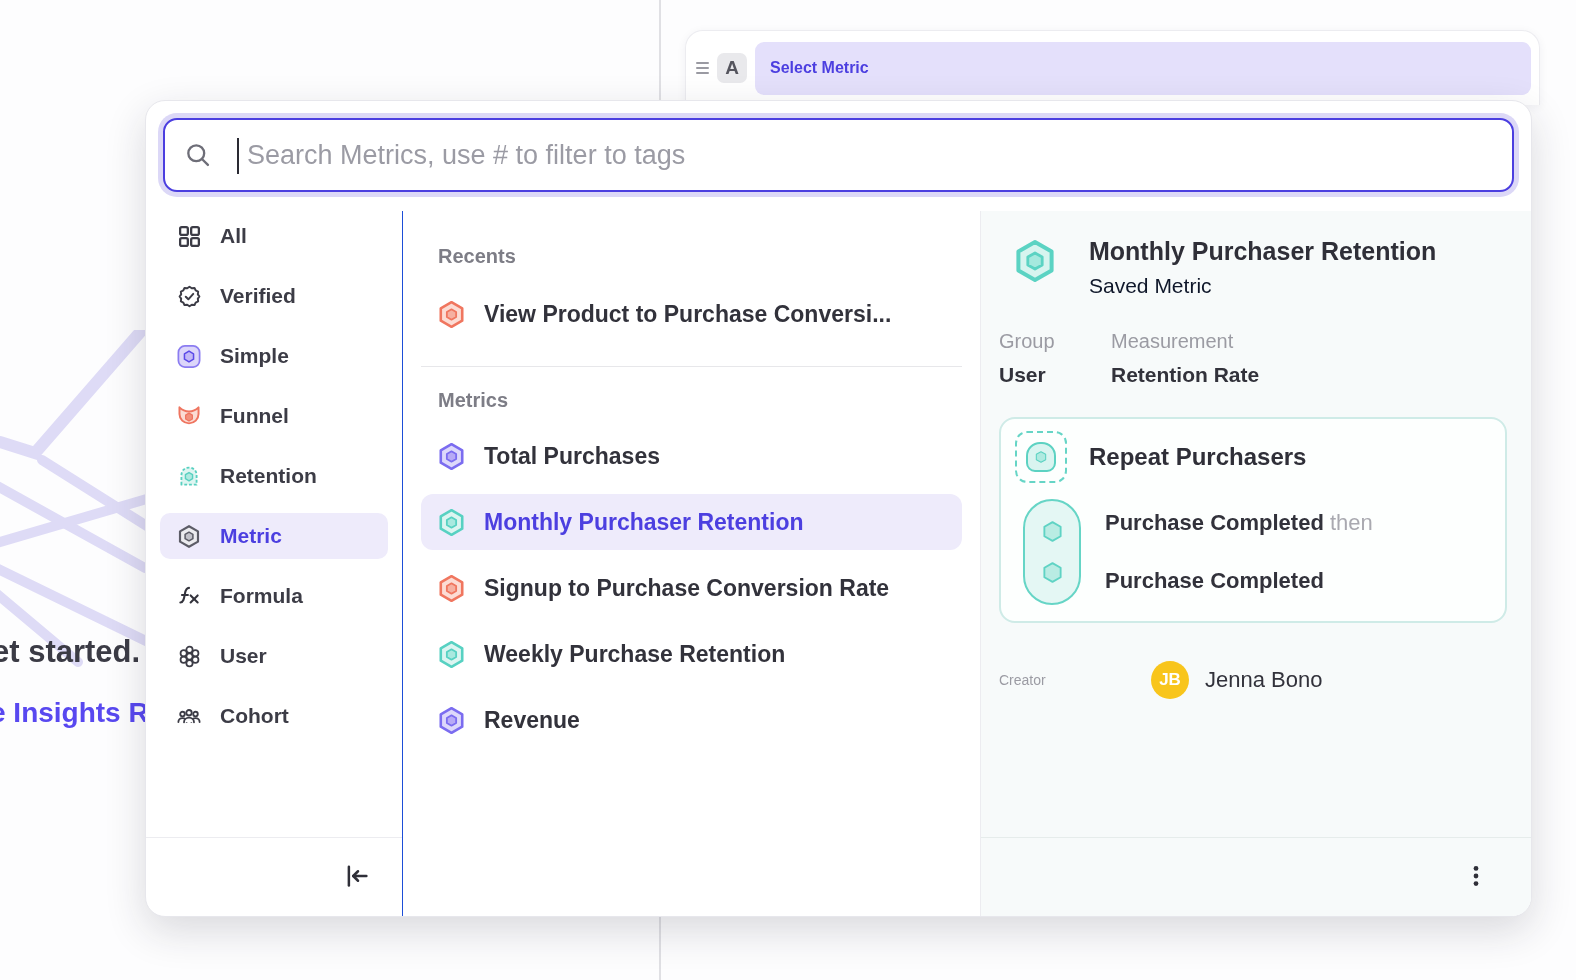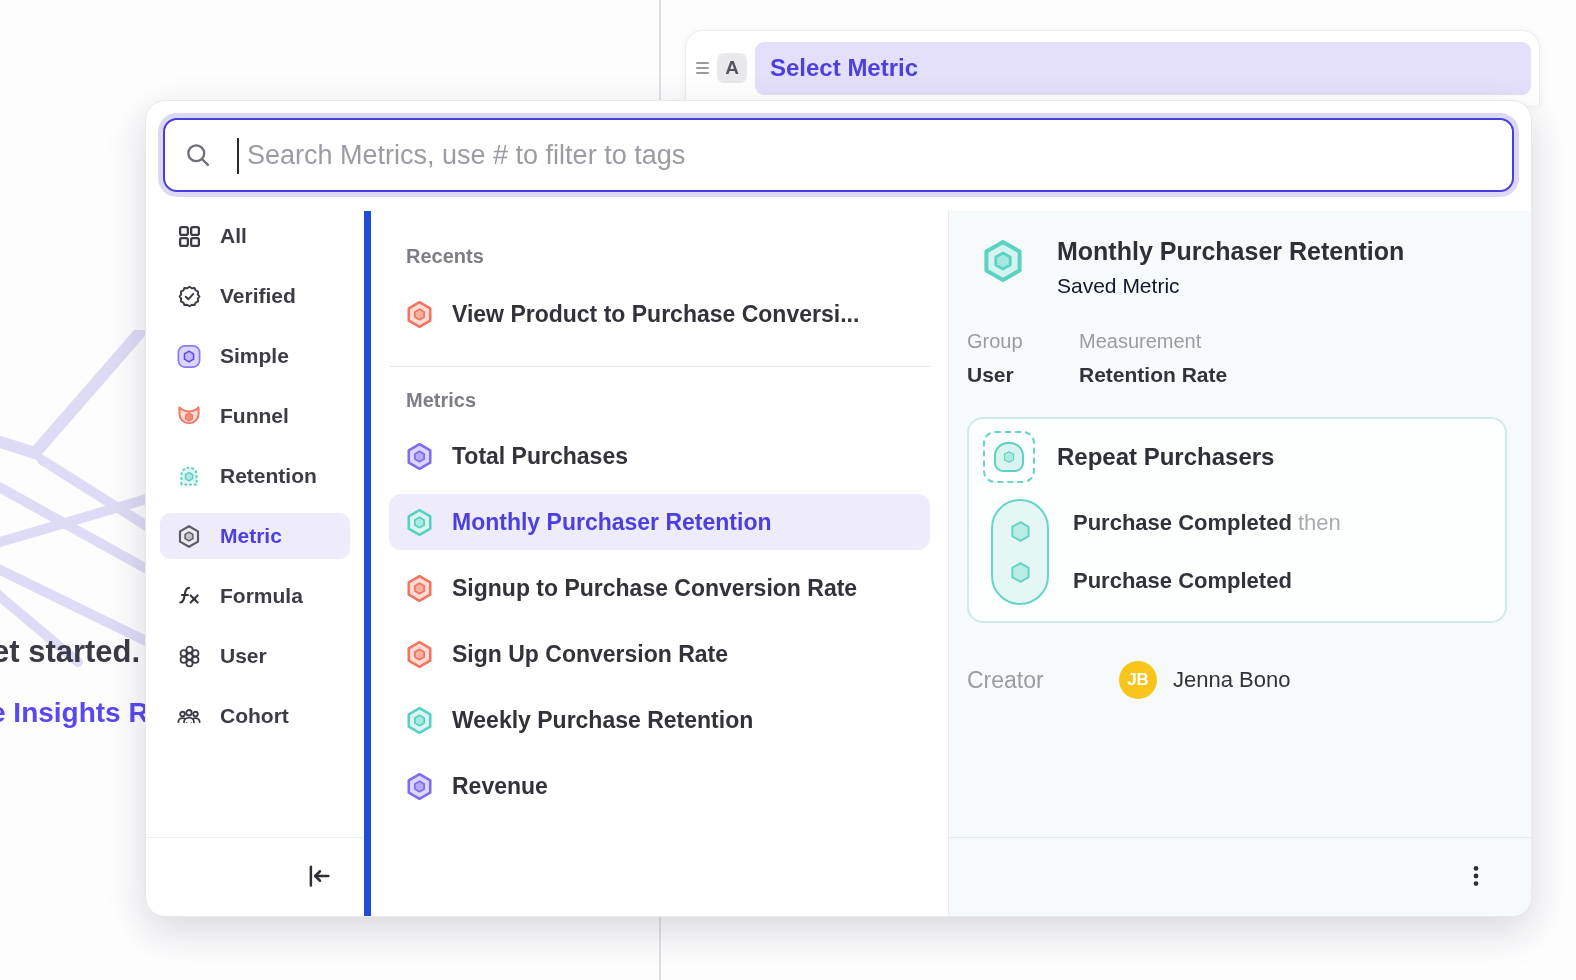--- a/index.html
+++ b/index.html
@@ -16,41 +16,41 @@
   
   .topbar-card { position:absolute; left:685px; top:30px; width:855px; height:75px;
     background:#ffffff; border:1px solid #ececf0; border-bottom:none; border-radius:18px 18px 0 0;
     display:flex; align-items:center; padding:0 8px 0 6px; box-shadow:0 2px 10px rgba(40,40,60,.06); }
   .drag { display:flex; flex-direction:column; gap:3px; margin:0 8px 0 4px; }
   .drag i { display:block; width:13px; height:2px; background:#9a9aa2; border-radius:1px; }
   .achip { width:30px; height:30px; border-radius:7px; background:#e9e9ec; color:#55555e;
     font-weight:700; font-size:19px; display:flex; align-items:center; justify-content:center; }
   .pill { flex:1; height:53px; margin-left:8px; background:#e4e0fb; border-radius:9px;
     display:flex; align-items:center; padding-left:15px; }
-  .pill span { color:#4c3fe0; font-size:24px; font-weight:700; }
+  .pill span { color:#4c3fe0; font-size:16px; font-weight:700; }
 
   
   .modal { position:absolute; left:145px; top:100px; width:1387px; height:817px;
     background:#ffffff; border-radius:20px; border:1px solid #e7e7ec;
     box-shadow:0 14px 40px rgba(30,30,50,.16); display:flex; flex-direction:column; overflow:hidden; }
 
   .searchwrap { position:relative; margin:14px 14px 0 14px; height:80px; flex:0 0 auto; }
   .searchbox { position:absolute; inset:3px; border:2px solid #4b3ee0; border-radius:14px;
     background:#fff; box-shadow:0 0 0 5px #dcd8f7; }
   .search-icon { position:absolute; left:24px; top:26px; }
   .caret { position:absolute; left:77px; top:23px; width:2px; height:36px; background:#2a2a33; }
   .searchwrap input { position:absolute; inset:5px 5px 5px 0; width:calc(100% - 10px); margin-left:5px;
     border:none; outline:none; background:transparent; padding-left:82px; font-size:27px;
     font-family:"Liberation Sans", sans-serif; color:#34343d; }
   .searchwrap input::placeholder { color:#9b9ba4; }
 
   .body { flex:1; display:flex; margin-top:16px; min-height:0; }
 
   
-  .sidebar { width:225px; flex:0 0 auto; border-right:7px solid #1d4ed8; display:flex; flex-direction:column; }
+  .sidebar { width:257px; flex:0 0 auto; border-right:1px solid #1d4ed8; display:flex; flex-direction:column; }
   .side-items { flex:1; padding-top:2px; }
   .side-row { height:46px; margin:0 14px 14px 14px; border-radius:10px; display:flex; align-items:center;
     padding-left:16px; cursor:pointer; }
   .side-row .si { width:26px; display:flex; justify-content:center; }
   .side-row .lbl { margin-left:18px; font-size:21px; font-weight:600; color:#3c3c46; }
   .side-row.selected { background:#eeebfb; }
   .side-row.selected .lbl { color:#4c3fe0; }
   .side-footer { flex:0 0 79px; border-top:1px solid #ececf0; display:flex; align-items:center; justify-content:flex-end; padding-right:24px; }
   .collapse-btn { background:none; border:none; cursor:pointer; padding:6px; }
 
@@ -91,21 +91,21 @@
   .arch { width:30px; height:30px; background:#d9f4f0; border:2px solid #5cd2c2;
     border-radius:14px 14px 9px 9px; display:flex; align-items:center; justify-content:center; }
   .d-card-title { margin-left:22px; font-size:24px; font-weight:700; color:#2f2f38; }
   .d-card-body { display:flex; margin-top:16px; padding-left:8px; }
   .capsule { width:58px; height:106px; border:2px solid #66d5c6; background:#e4f7f4; border-radius:30px;
     display:flex; flex-direction:column; align-items:center; justify-content:center; gap:16px; }
   .steps { margin-left:24px; display:flex; flex-direction:column; justify-content:center; gap:32px; }
   .step { font-size:22px; font-weight:700; color:#32323b; }
   .step .muted { color:#a9a9b0; font-weight:500; }
   .d-creator { display:flex; align-items:center; margin-top:38px; }
-  .d-creator .mlabel { color:#9b9ba3; font-size:23px; width:152px; }
+  .d-creator .mlabel { color:#9b9ba3; font-size:14px; width:152px; }
   .avatar { width:38px; height:38px; border-radius:50%; background:#f8c51c; color:#fff;
     font-size:17px; font-weight:700; display:flex; align-items:center; justify-content:center; }
   .creator-name { margin-left:16px; font-size:22px; color:#32323b; }
   .d-footer { flex:0 0 79px; border-top:1px solid #e6eceb; display:flex; align-items:center; justify-content:flex-end; padding-right:38px; }
   .kebab-btn { background:none; border:none; cursor:pointer; padding:4px; }
 </style>
 </head>
 <body>
 
 <div class="bg">
@@ -291,27 +291,20 @@
       </div>
 
       <div class="m-item">
         <svg class="hexicon ic-coral" width="31" height="31" viewBox="0 0 24 24">
           <polygon class="outer" points="12,2.5 20.3,7.25 20.3,16.75 12,21.5 3.7,16.75 3.7,7.25"></polygon>
           <polygon class="inner" points="12,8 15.6,10 15.6,14 12,16 8.4,14 8.4,10"></polygon>
         </svg>
         <span class="lbl">Signup to Purchase Conversion Rate</span>
       </div>
 
-      <div class="m-item">
-        <svg class="hexicon ic-coral" width="31" height="31" viewBox="0 0 24 24">
-          <polygon class="outer" points="12,2.5 20.3,7.25 20.3,16.75 12,21.5 3.7,16.75 3.7,7.25"></polygon>
-          <polygon class="inner" points="12,8 15.6,10 15.6,14 12,16 8.4,14 8.4,10"></polygon>
-        </svg>
-        <span class="lbl">Sign Up Conversion Rate</span>
-      </div>
 
       <div class="m-item">
         <svg class="hexicon ic-teal" width="31" height="31" viewBox="0 0 24 24">
           <polygon class="outer" points="12,2.5 20.3,7.25 20.3,16.75 12,21.5 3.7,16.75 3.7,7.25"></polygon>
           <polygon class="inner" points="12,8 15.6,10 15.6,14 12,16 8.4,14 8.4,10"></polygon>
         </svg>
         <span class="lbl">Weekly Purchase Retention</span>
       </div>
 
       <div class="m-item">

